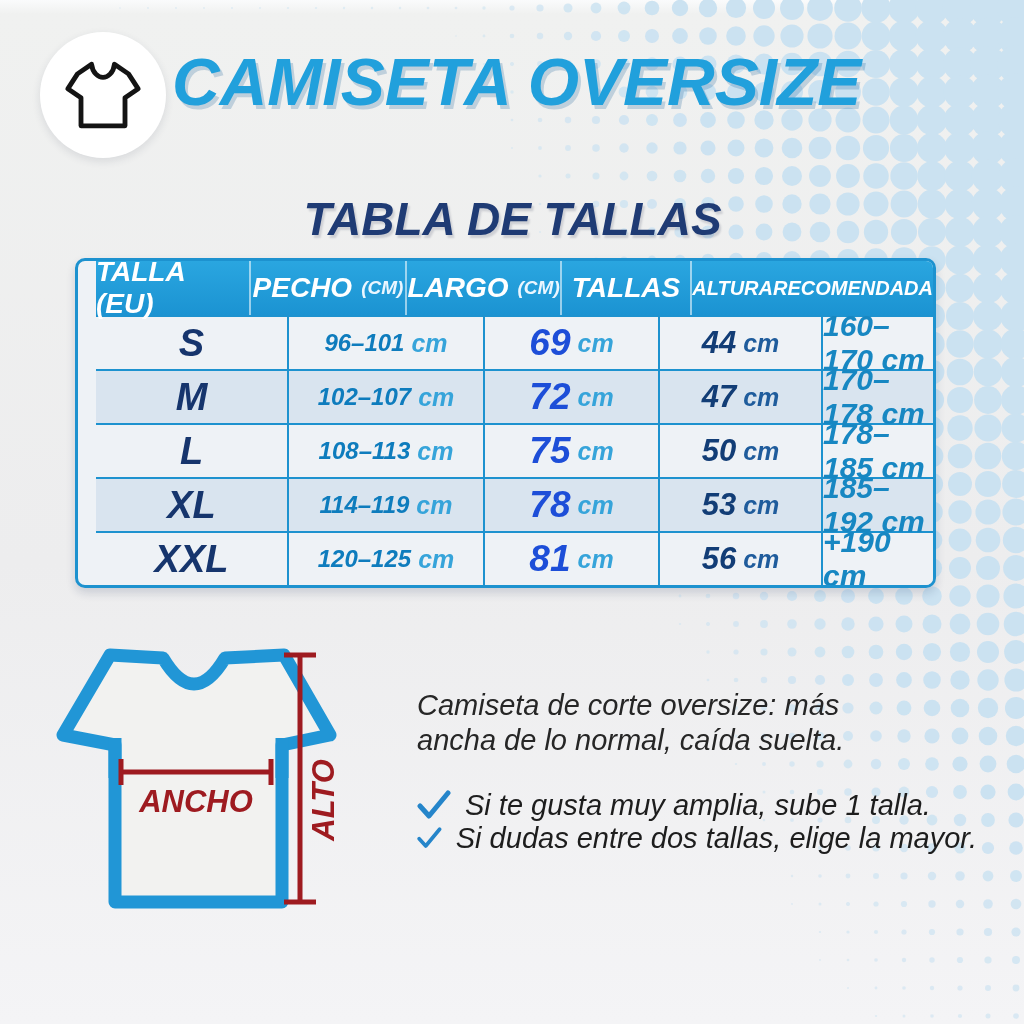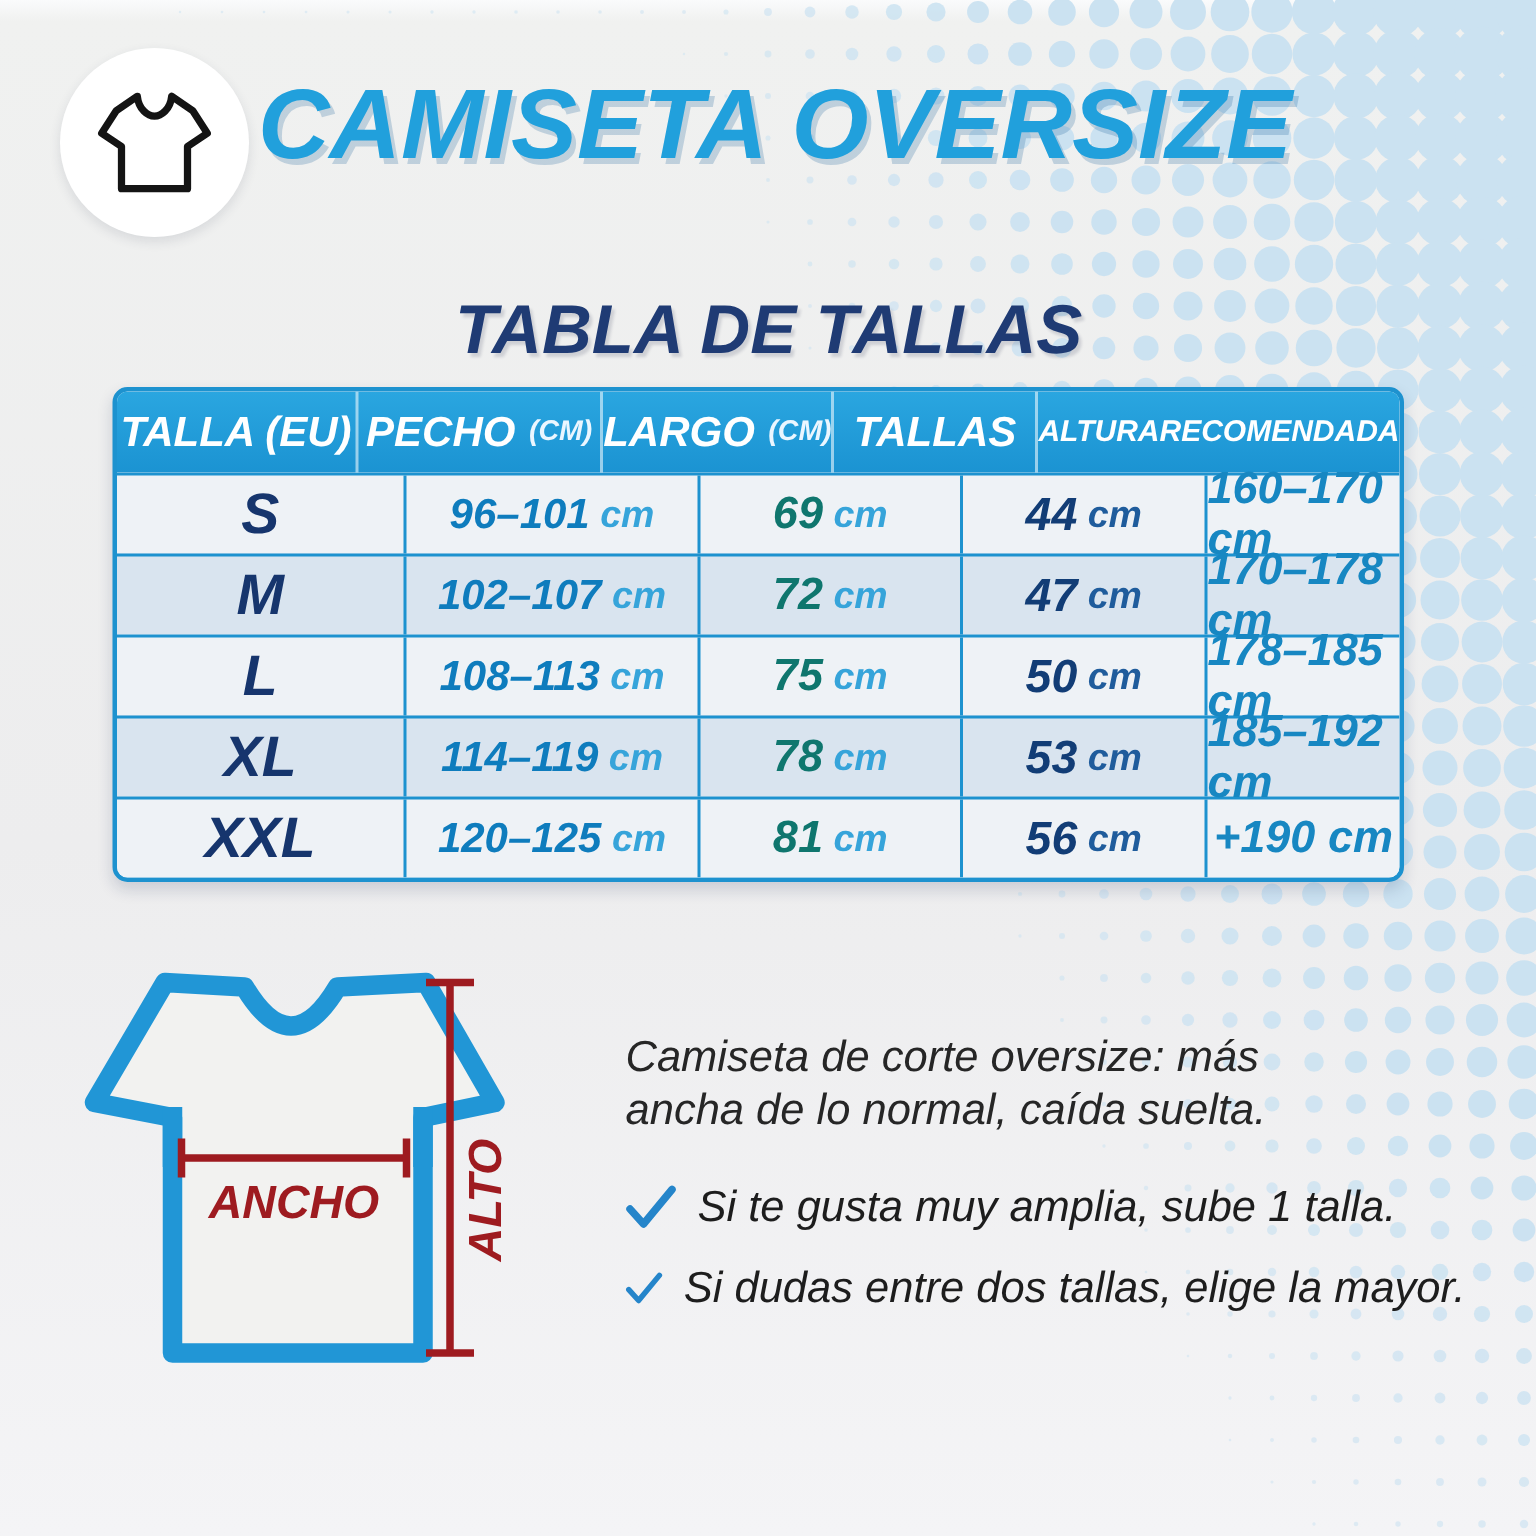--- a/index.html
+++ b/index.html
@@ -20,48 +20,48 @@
       color:#21a0dc;white-space:nowrap;
       text-shadow:3px 4px 0 rgba(16,92,148,.22);}
 
   .table-title{left:75px;top:192px;width:875px;text-align:center;
       font-size:46px;font-weight:bold;font-style:italic;color:#1f3b74;
       text-shadow:2px 3px 2px rgba(20,30,60,.15);}
 
   
   .size-table{left:75px;top:258px;width:861px;box-sizing:border-box;
       border:3px solid #1d92cf;border-radius:10px;overflow:hidden;
-      background:#eef2f6;box-shadow:0 5px 10px rgba(20,40,80,.16);}
+      background:#eef2f6;box-shadow:0 5px 10px rgba(20,40,80,.16);padding-left:18px;}
   .t-row{display:flex;height:52px;border-top:2px solid #1d92cf;}
   .t-row.head{height:54px;border-top:none;
       background:linear-gradient(180deg,#2aa6e0 0%,#1b93d2 100%);}
   .t-row.alt{background:#d9e4ef;}
   .t-row.plain{background:#eef2f6;}
   .cell{box-sizing:border-box;display:flex;align-items:center;justify-content:center;
       font-style:italic;font-weight:bold;gap:7px;}
   .c1{width:193px;}.c2{width:196px;}.c3{width:175px;}.c4{width:163px;}.c5{flex:1;}
   .head .cell{border-right:2px solid rgba(255,255,255,.55);color:#ffffff;font-size:28px;}
   .head .cell:last-child{border-right:none;}
   .t-row:not(.head) .cell{border-right:2px solid #1d92cf;}
   .t-row:not(.head) .cell:last-child{border-right:none;}
   .unit-small{font-size:19px;color:#eaf6ff;margin-left:2px;}
   .two-line{display:flex;flex-direction:row;line-height:1.02;font-size:20px;text-align:center;}
   .size-label{font-size:38px;color:#16356d;}
-  .v-pecho{font-size:28px;color:#0e7cbd;}
-  .v-largo{font-size:30px;color:#0f766e;}
+  .v-pecho{font-size:24px;color:#0e7cbd;}
+  .v-largo{font-size:37px;color:#1d4ed8;}
   .v-hombros{font-size:31px;color:#123d76;}
   .v-altura{font-size:30px;color:#1787c2;}
   .u-blue{font-size:25px;color:#36a4da;font-weight:bold;font-style:italic;}
   .u-navy{font-size:25px;color:#1f5c9c;font-weight:bold;font-style:italic;}
 
   
   .diagram{left:34px;top:628px;width:326px;height:296px;}
   .notes{left:417px;top:688px;width:560px;}
   .intro-text{font-size:29px;font-style:italic;color:#262626;line-height:1.22;max-width:500px;}
-  .check-list{margin-top:30px;display:flex;flex-direction:column;gap:21px;}
+  .check-list{margin-top:30px;display:flex;flex-direction:column;}
   .check-item{display:flex;align-items:center;gap:14px;}
   .check-item .txt{font-size:29px;font-style:italic;color:#1d1d1d;white-space:nowrap;}
 </style>
 </head>
 <body>
 
 <div id="canvas">
 
   <svg id="halftone" width="1024" height="1024">
       <circle cx="120" cy="8" r="0.8" fill="#cbe2f1" opacity="0.51"></circle>

